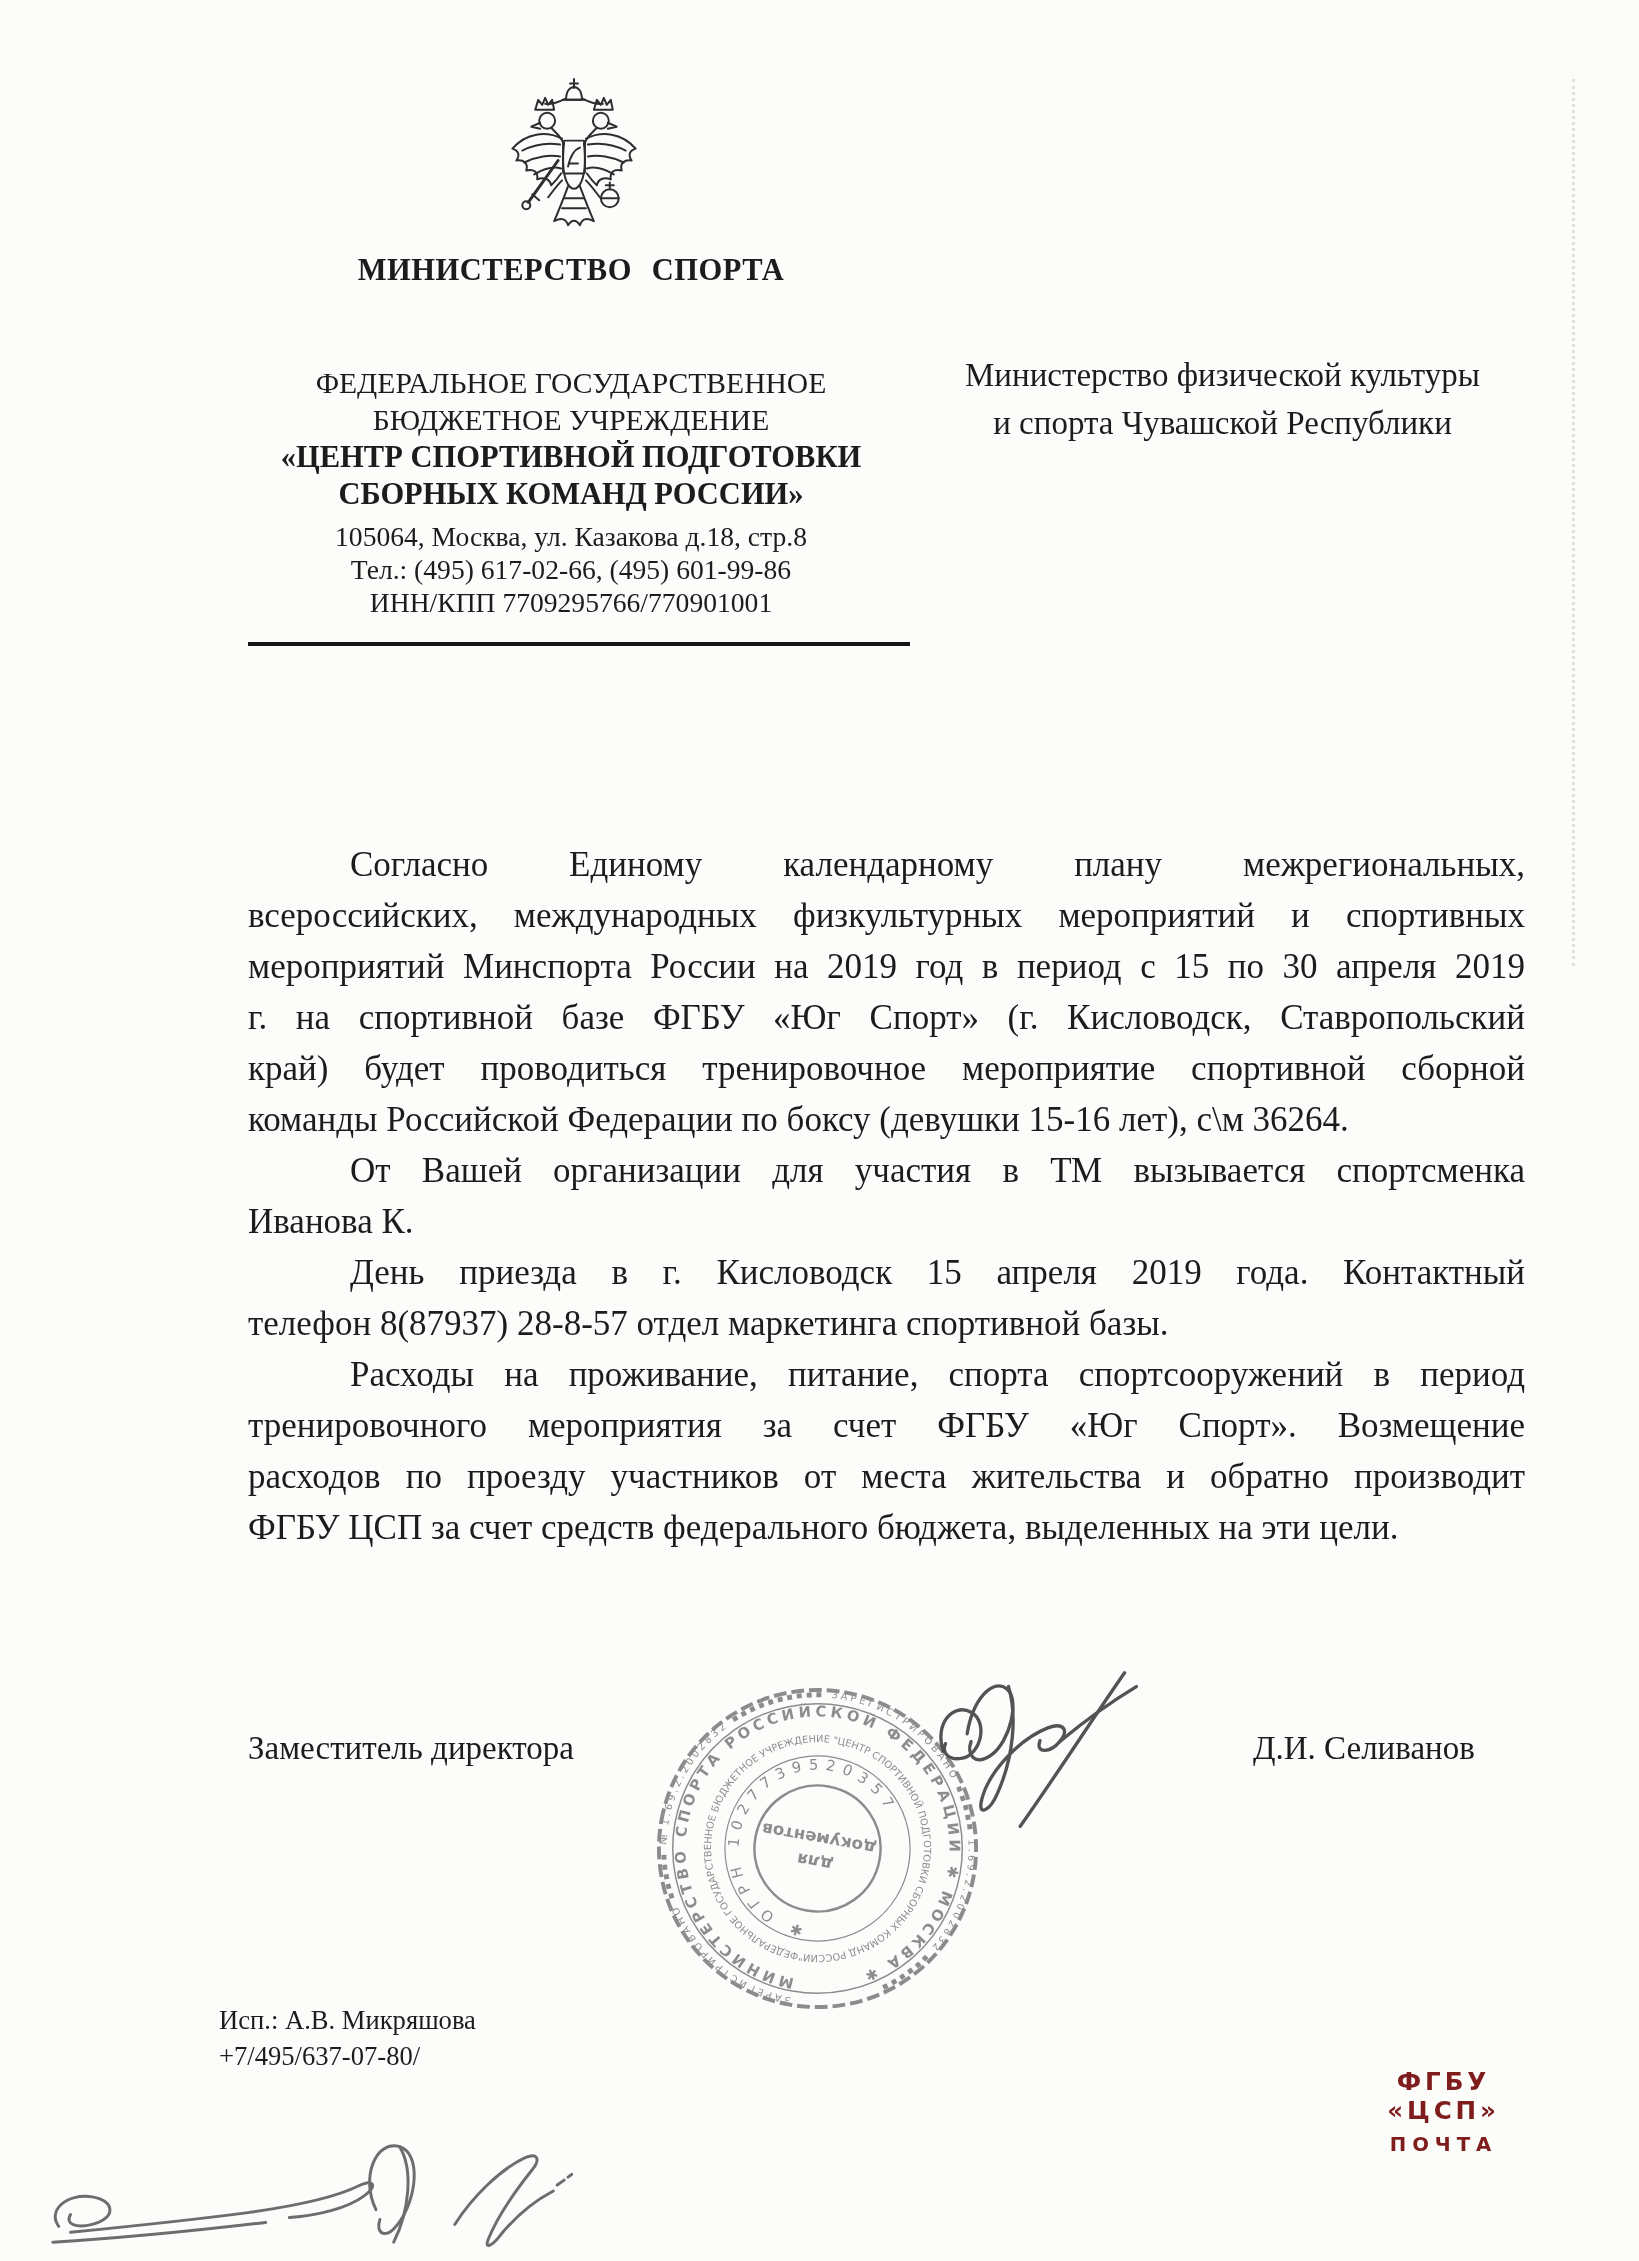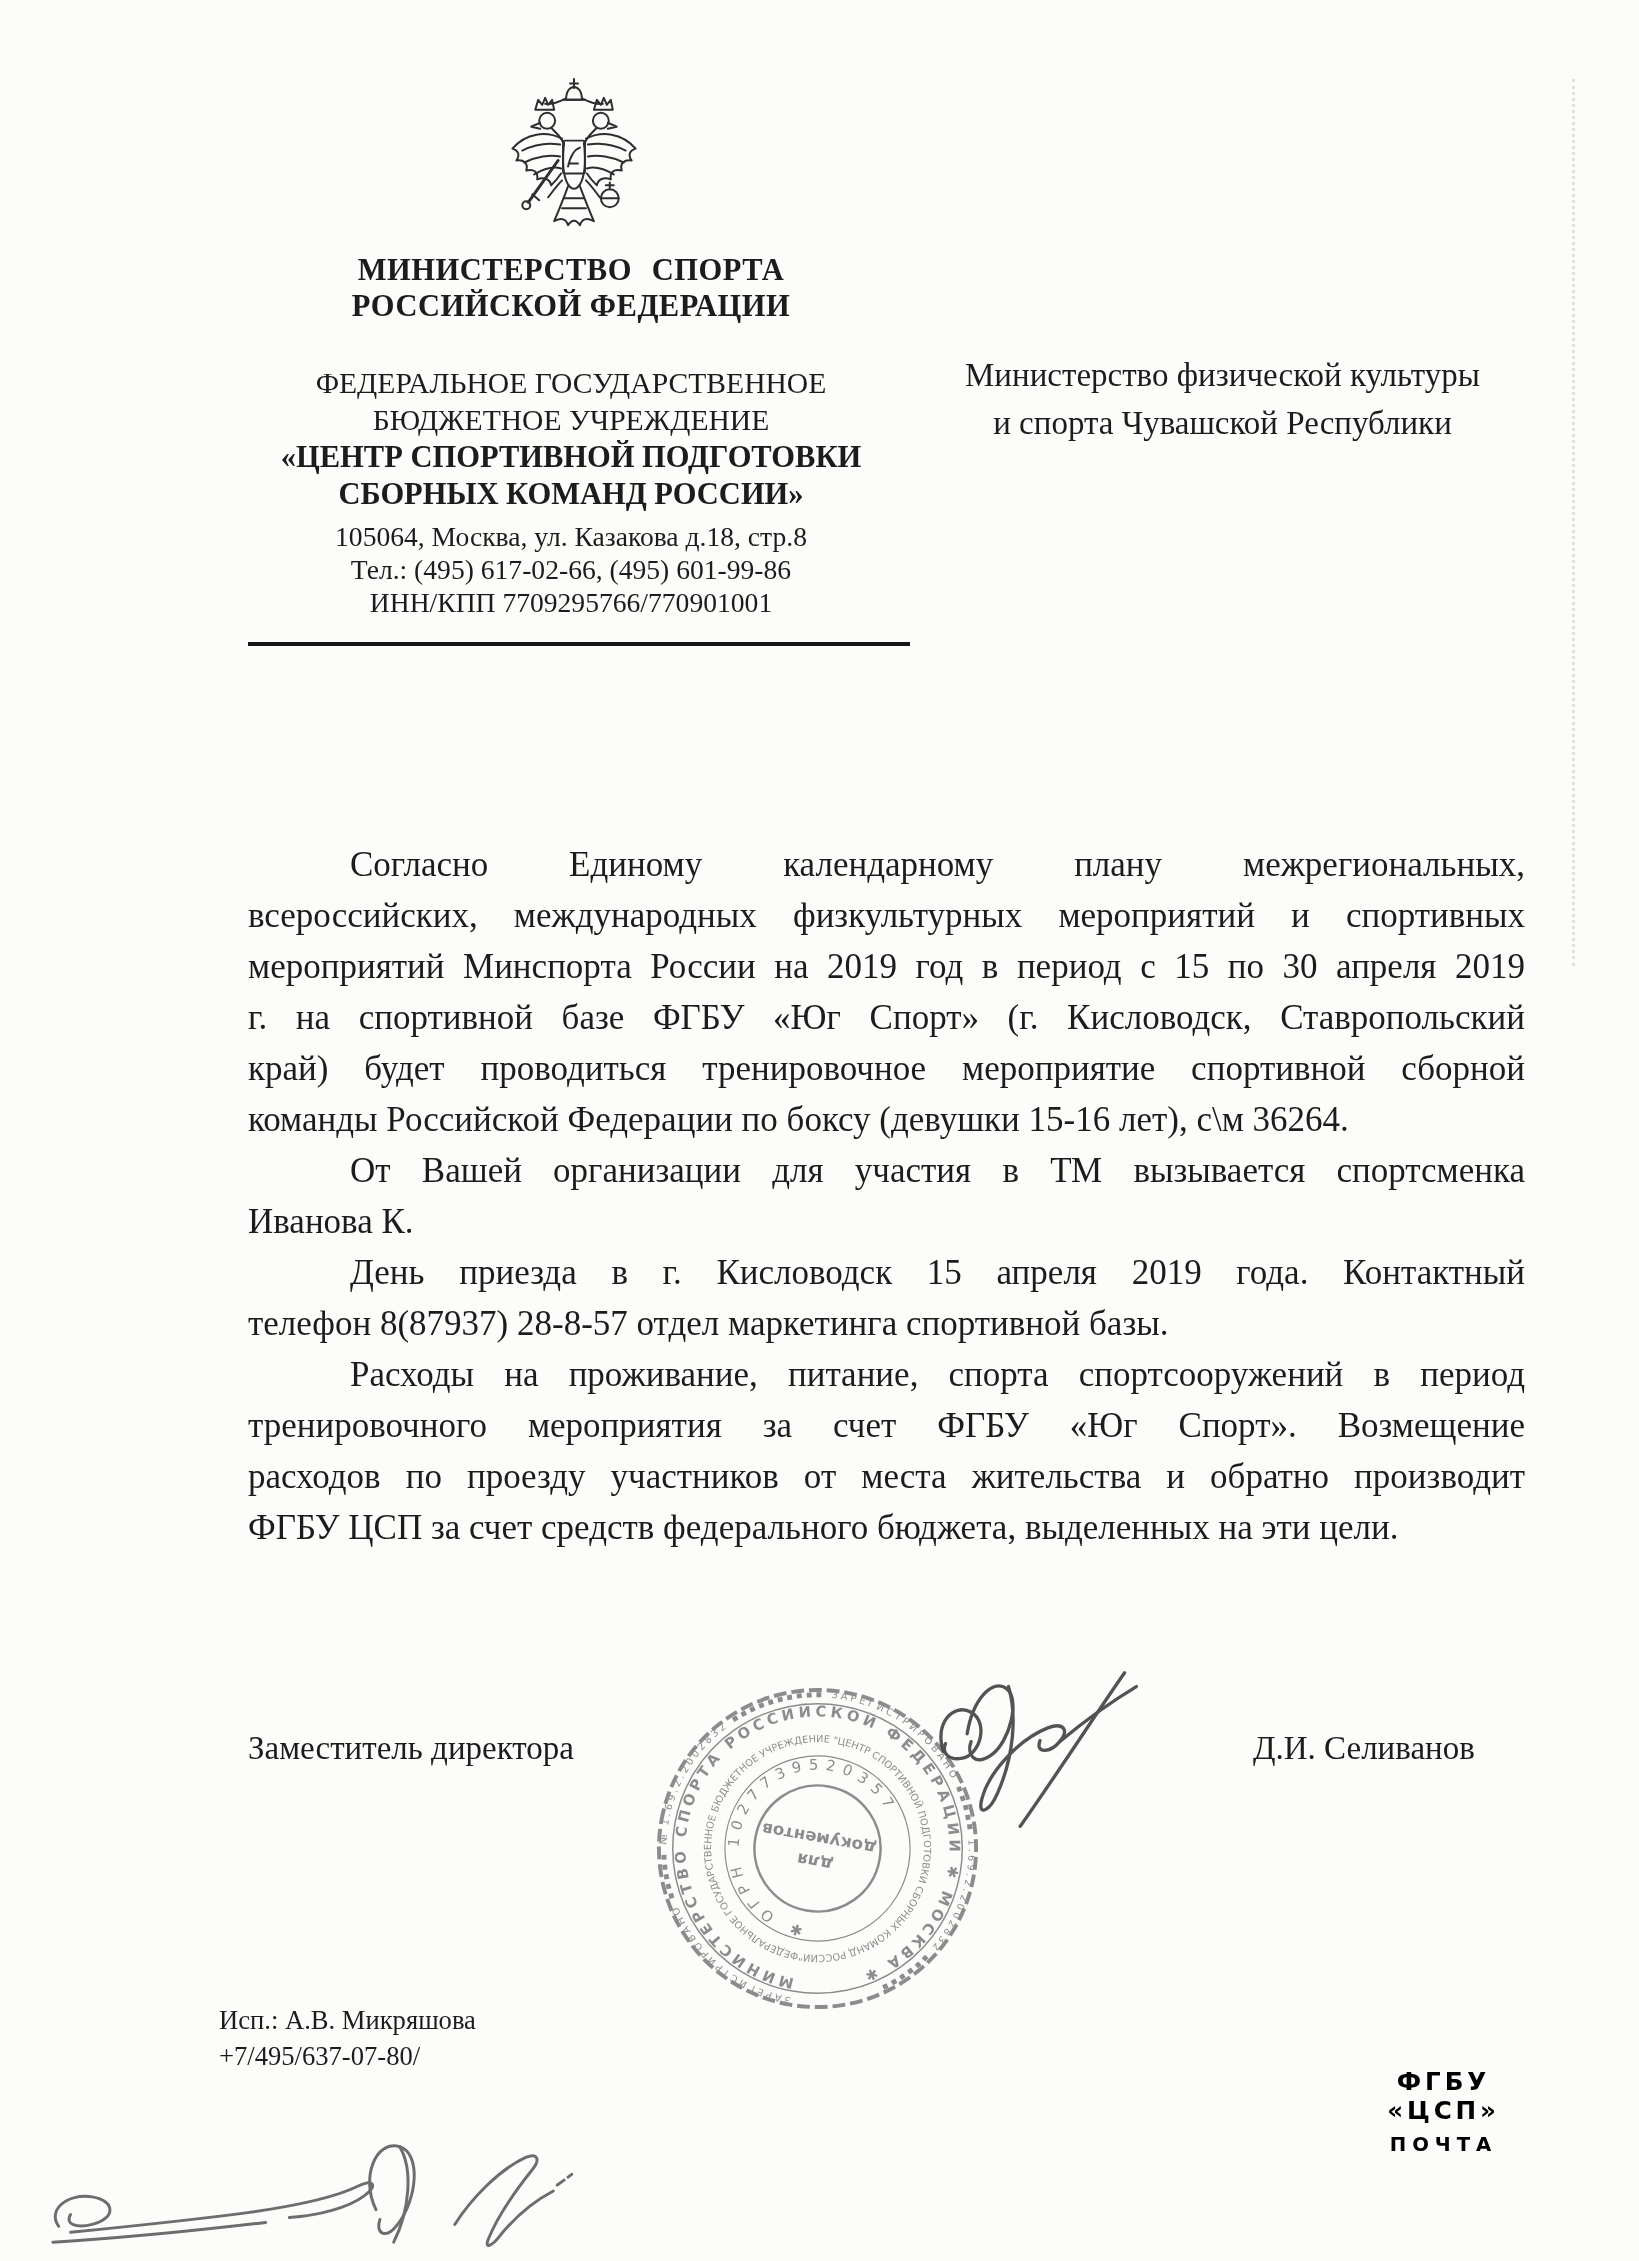--- a/index.html
+++ b/index.html
@@ -26,21 +26,21 @@
   .bl{height:51px; line-height:51px; text-align:justify; text-align-last:justify; white-space:nowrap0;}
   .bl.first{text-indent:102px;}
   .bl.end{text-align-last:left;}
   
   .sig-left{position:absolute; left:248px; top:1730px; font-size:33px;}
   .sig-right{position:absolute; left:1253px; top:1730px; font-size:33px;}
   .stamp{position:absolute; left:655px; top:1686px; width:325px; height:325px; opacity:.88;}
   .autograph{position:absolute; left:914px; top:1657px; width:246px; height:192px;}
   .executor{position:absolute; left:219px; top:2002px; font-size:26.6px; line-height:36px;}
   .mailstamp{position:absolute; left:1330px; top:2067px; width:227px; text-align:center;
-             color:#000000; font-family:"DejaVu Sans", sans-serif; font-weight:700;}
+             color:#7f1d1d; font-family:"DejaVu Sans", sans-serif; font-weight:700;}
   .mailstamp .l1{font-size:24.6px; letter-spacing:3.9px; word-spacing:11.8px;}
   .mailstamp .l2{font-size:19.7px; letter-spacing:5.9px; margin-top:8px;}
   .scrawl{position:absolute; left:41px; top:2114px; width:532px; height:146px;}
   .edge-dots{position:absolute; left:1572px; top:79px; width:0; height:887px;
              border-left:3px dotted #e0e0dc;}
   svg text{font-family:"DejaVu Sans", sans-serif;}
 </style>
 </head>
 <body>
 
@@ -72,21 +72,20 @@
       <path d="M54,84 L24,126" stroke-width="3"></path>
       <circle cx="22" cy="129" r="4"></circle>
       <path d="M28,118 l7,6"></path>
       <circle cx="106" cy="122" r="9"></circle>
       <path d="M106,113 v-7 M102,109 h8 M97,122 h18"></path>
     </g>
   </svg>
 
   <div class="lh-center ministry">
     <div class="sp">МИНИСТЕРСТВО СПОРТА</div>
-    <div>РОССИЙСКОЙ ФЕДЕРАЦИИ</div>
   </div>
 
   <div class="lh-center orgblock">
     <div>ФЕДЕРАЛЬНОЕ ГОСУДАРСТВЕННОЕ</div>
     <div>БЮДЖЕТНОЕ УЧРЕЖДЕНИЕ</div>
     <div class="b">«ЦЕНТР СПОРТИВНОЙ ПОДГОТОВКИ</div>
     <div class="b">СБОРНЫХ КОМАНД РОССИИ»</div>
   </div>
 
   <div class="lh-center addrblock">

